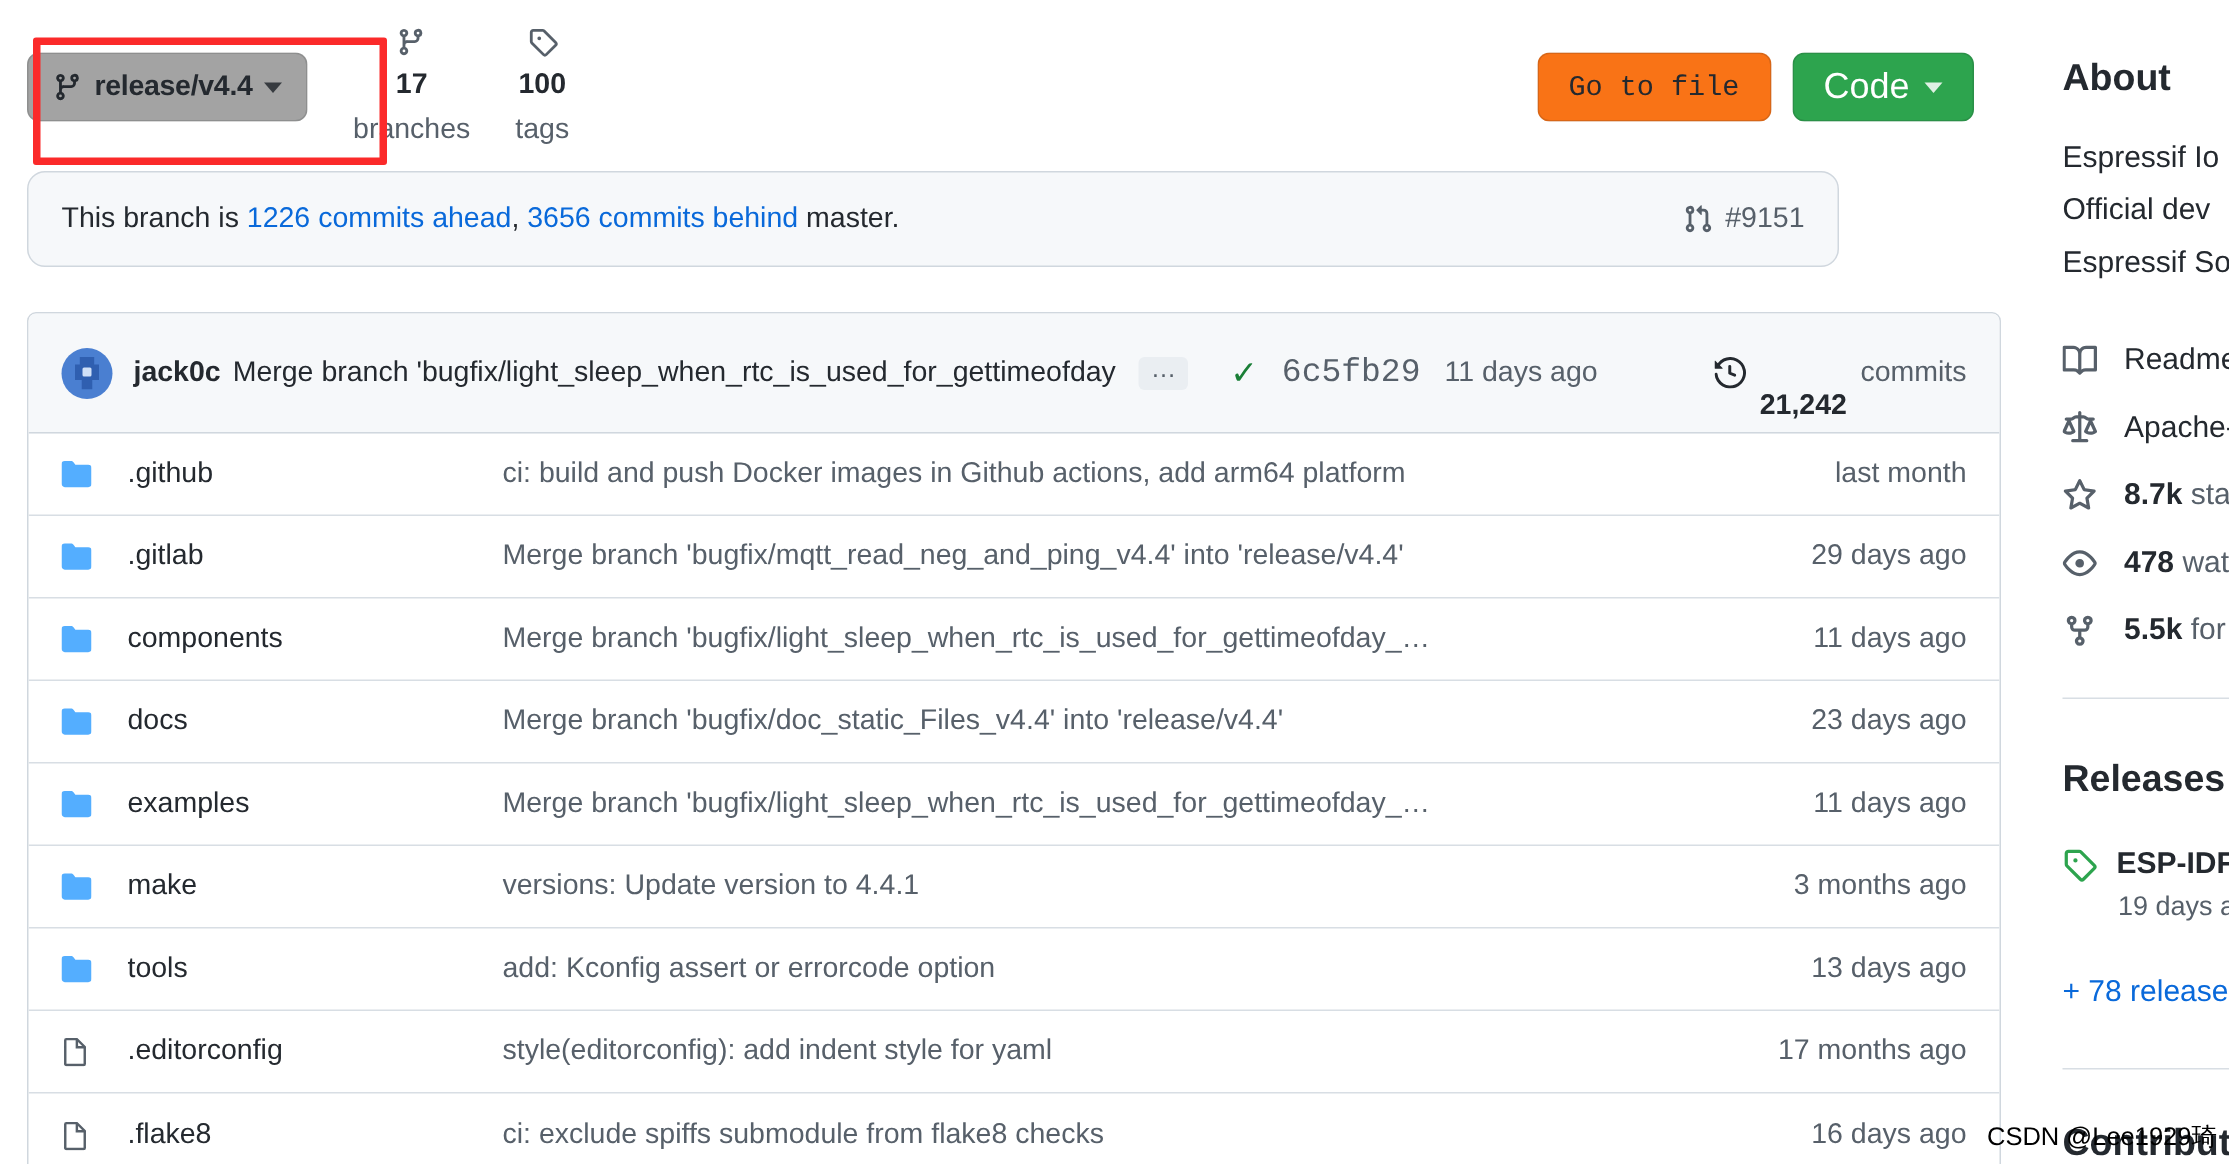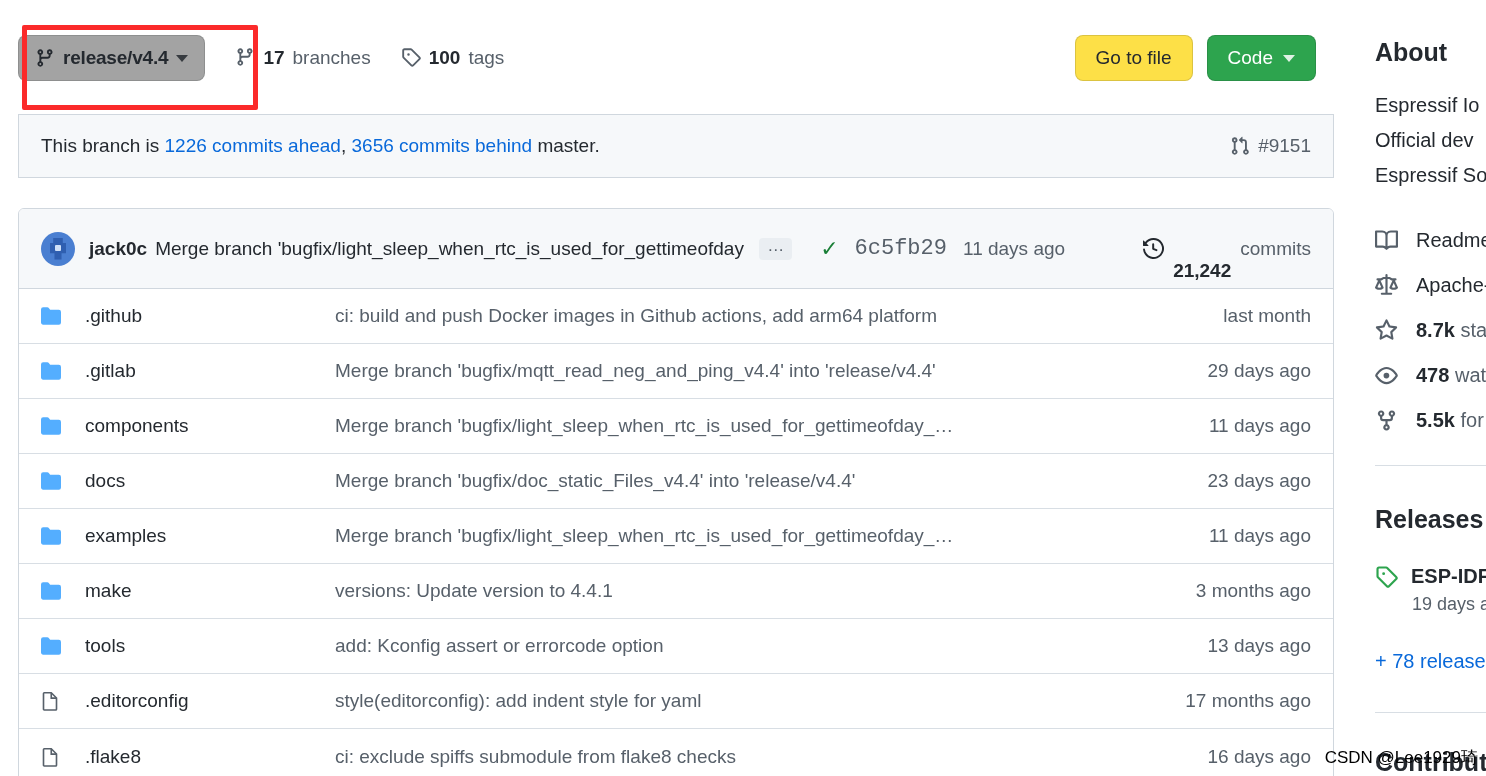--- a/index.html
+++ b/index.html
@@ -38,59 +38,59 @@
   .caret {
     width: 0; height: 0;
     border-left: 6px solid transparent;
     border-right: 6px solid transparent;
     border-top: 7px solid #24292f;
     opacity: .85;
   }
   .caret.light { border-top-color: #ffffff; }
 
   .meta-link {
-    display: inline-flex; align-items: flex-start; gap: 8px;
-    margin-left: 30px; cursor: pointer; white-space: nowrap;
+    display: inline-flex; align-items: center; gap: 8px;
+    margin-left: 30px; cursor: pointer; white-space: nowrap; flex-direction: column;
   }
   .meta-link .num { font-size: 19px; font-weight: bold; color: #24292f; }
   .meta-link .word { font-size: 19px; color: #57606a; }
 
   .toolbar-right {
     position: absolute; right: 18px; top: 0;
     display: flex; align-items: center; gap: 14px; height: 50px;
   }
   .btn-gotofile {
     height: 46px; padding: 0 20px;
-    background: #fde047; border: 1px solid rgba(27,31,36,0.15);
+    background: #f97316; border: 1px solid rgba(27,31,36,0.15);
     border-radius: 8px; font-size: 19px; color: #24292f;
-    cursor: pointer; font-family: Liberation Sans, sans-serif;
+    cursor: pointer; font-family: Liberation Mono, monospace;
     display: flex; align-items: center;
   }
   .btn-code {
     height: 46px; padding: 0 20px;
     background: #2da44e; border: 1px solid rgba(27,31,36,0.15);
-    border-radius: 8px; font-size: 19px; color: #ffffff;
+    border-radius: 8px; font-size: 24px; color: #ffffff;
     cursor: pointer; font-family: inherit; font-weight: 500;
     display: flex; align-items: center; gap: 10px;
   }
 
   
   .red-box {
     position: absolute; left: 22px; top: 25px;
     width: 236px; height: 85px;
     border: 5px solid #fb2a2a; border-radius: 2px;
     pointer-events: none; z-index: 40;
   }
 
   
   .branch-status {
     position: absolute; left: 18px; top: 114px;
-    width: 1316px; height: 64px;
+    width: 1208px; height: 64px;
     background: #f6f8fa;
-    border: 1px solid #d0d7de; border-radius: 0;
+    border: 1px solid #d0d7de; border-radius: 12px;
     display: flex; align-items: center;
     padding: 0 22px;
   }
   .branch-status .txt { font-size: 19px; color: #24292f; }
   .branch-status a { color: #0969da; text-decoration: none; cursor: pointer; }
   .branch-status .pr {
     margin-left: auto; display: inline-flex; align-items: center; gap: 8px;
     color: #57606a; font-size: 19px; cursor: pointer;
   }
 

